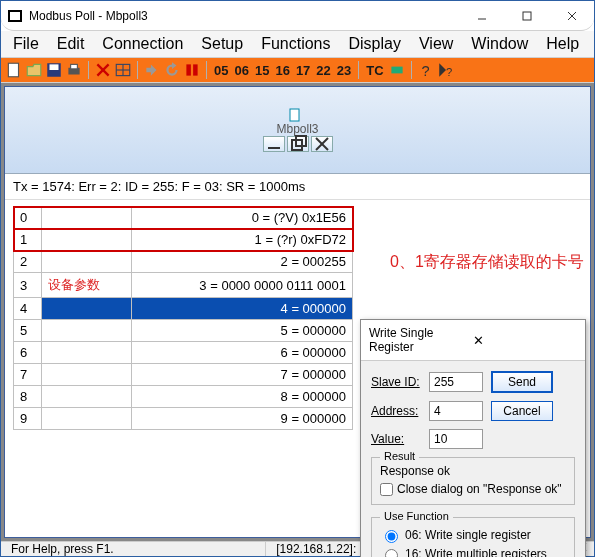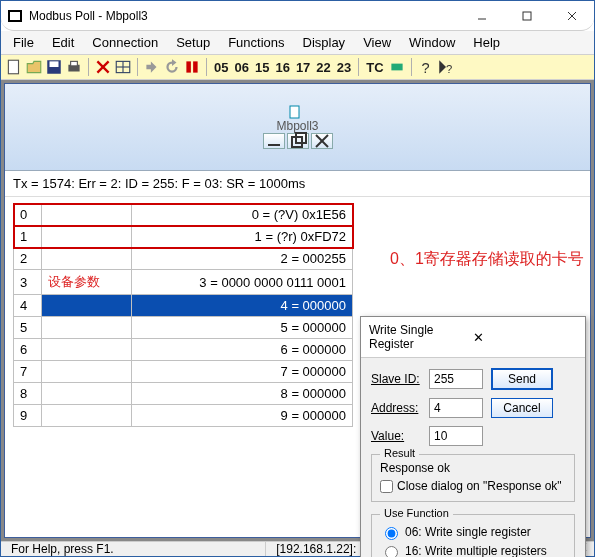--- a/index.html
+++ b/index.html
@@ -40,27 +40,27 @@
     font-size: 14px;
   }
   .winbtn svg { width: 10px; height: 10px; }
   .menubar {
     display: flex;
     gap: 2px;
     padding: 2px 4px;
     background: #f5f5f5;
     border-bottom: 1px solid #d0d0d0;
   }
-  .menubar span { padding: 2px 8px; font-size: 13px; }
+  .menubar span { padding: 2px 8px; font-size: 16px; }
   .toolbar {
     display: flex;
     align-items: center;
     gap: 2px;
     padding: 3px 4px;
-    background: #fef9c3;
+    background: #f97316;
     border-bottom: 1px solid #d0d0d0;
     font-size: 12px;
   }
   .tool-sep {
     width: 1px;
     height: 18px;
     background: #b0b0b0;
     margin: 0 3px;
   }
   .tool-btn { width: 18px; height: 18px; display:flex;align-items:center;justify-content:center; }

